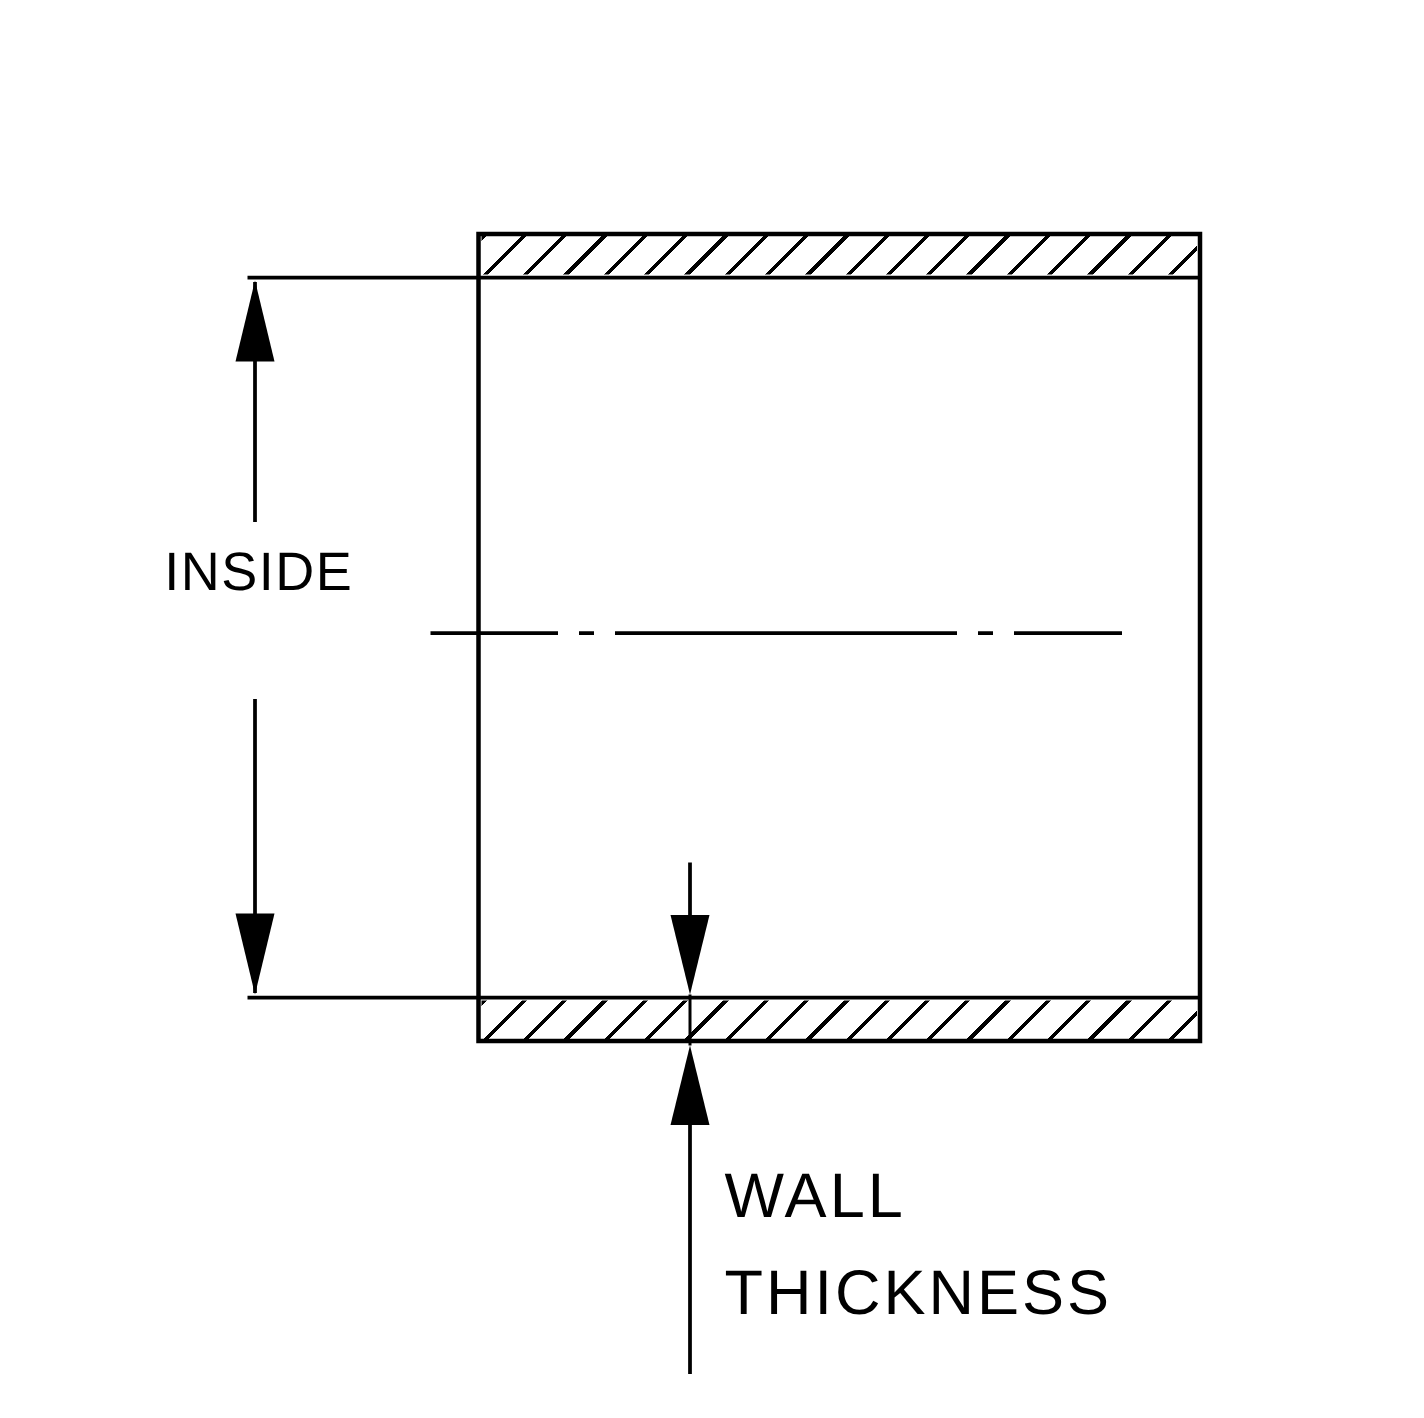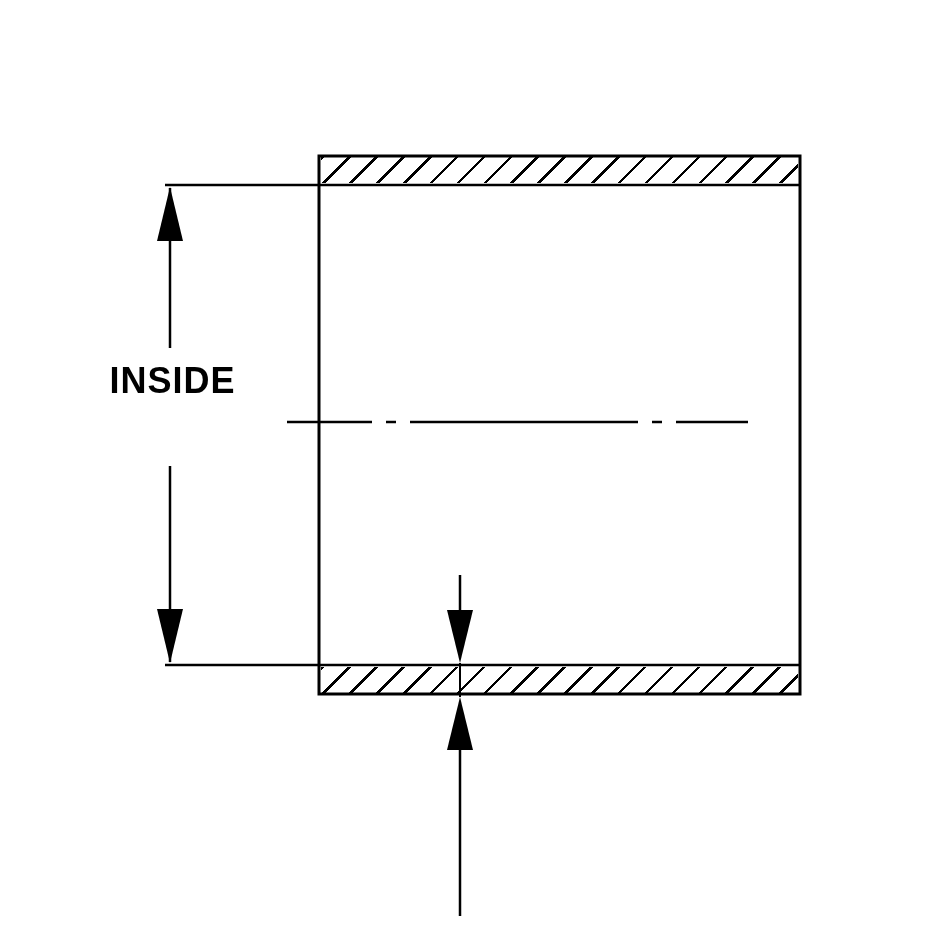--- a/index.html
+++ b/index.html
@@ -47,21 +47,20 @@
     color: #000000;
   }
   .label-inside-diameter {
     left: 55px;
     top: 352px;
     width: 235px;
     text-align: center;
     font-size: 36px;
     line-height: 57px;
     letter-spacing: 1px;
-    font-weight: bold;
   }
   .label-wall-thickness {
     left: 483px;
     top: 764px;
     width: 300px;
     text-align: left;
     font-size: 42px;
     line-height: 65px;
     letter-spacing: 2px;
   }
@@ -96,14 +95,18 @@
     <line x1="460" y1="749" x2="460" y2="916" stroke="#000000" stroke-width="2.5"></line>
   </svg>
 
   <div class="hatch hatch-top"></div>
   <div class="hatch hatch-bottom"></div>
 
   <div class="label label-inside-diameter">
     <div>INSIDE</div>
   </div>
 
+  <div class="label label-wall-thickness">
+    <div>WALL</div>
+    <div>THICKNESS</div>
+  </div>
 
 </div>
 
 </body></html>

